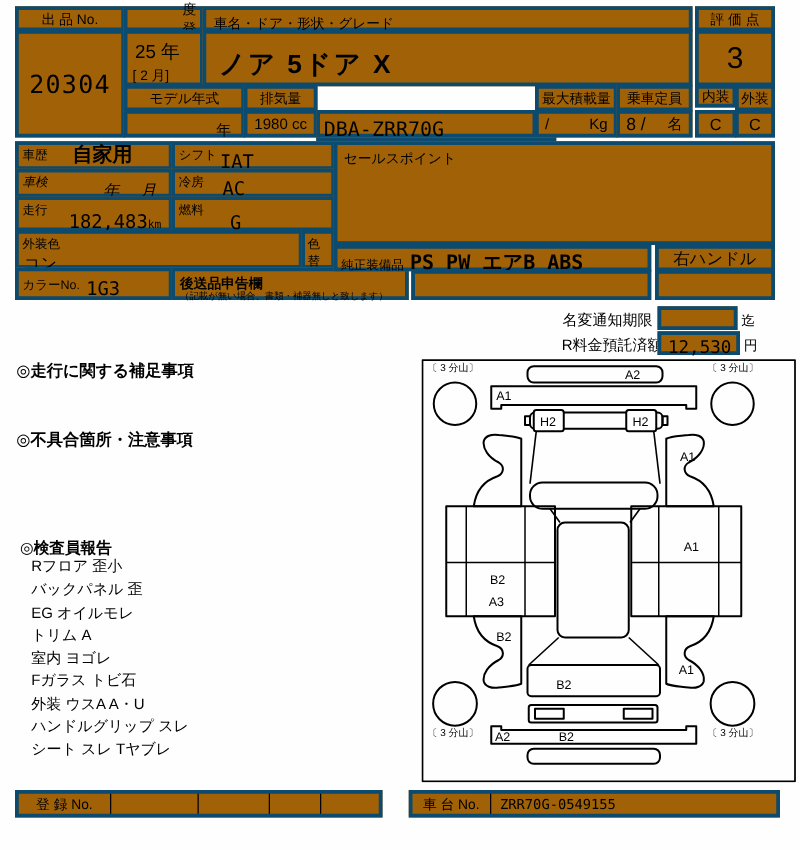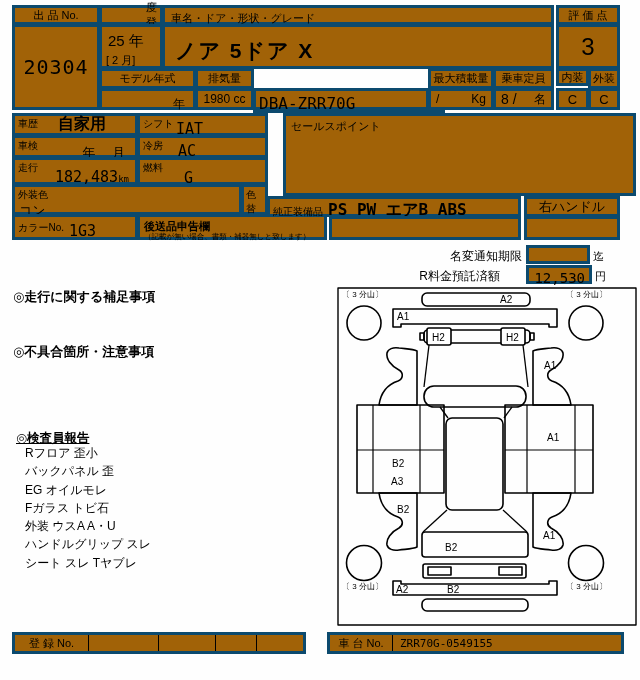--- a/index.html
+++ b/index.html
@@ -61,21 +61,21 @@
 
 <div class="box" style="left:12px;top:113px;width:126px;height:23px;">
   <span class="corner-lbl">車歴</span>
   <div class="cc jval" style="height:100%;padding-left:14px;font-weight:bold;">自家用</div>
 </div>
 <div class="box" style="left:137px;top:113px;width:131px;height:23px;">
   <span class="corner-lbl">シフト</span>
   <div class="abs val" style="left:36px;top:4px;font-size:15px;">IAT</div>
 </div>
 
-<div class="box" style="left:12px;top:135px;width:126px;height:23px;">
+<div class="box" style="left:12px;top:135px;width:126px;height:23px;font-style:italic;">
   <span class="corner-lbl">車検</span>
   <div class="abs" style="right:10px;top:6px;font-size:13px;">年　 月</div>
 </div>
 <div class="box" style="left:137px;top:135px;width:131px;height:23px;">
   <span class="corner-lbl">冷房</span>
   <div class="abs val" style="left:38px;top:4px;font-size:15px;">AC</div>
 </div>
 
 <div class="box" style="left:12px;top:157px;width:126px;height:28px;">
   <span class="corner-lbl">走行</span>
@@ -96,46 +96,48 @@
 
 <div class="box" style="left:12px;top:214px;width:126px;height:26px;">
   <span class="corner-lbl" style="top:4px;">カラーNo.</span>
   <div class="abs val" style="left:54px;top:5px;font-size:15px;">1G3</div>
 </div>
 <div class="box" style="left:137px;top:214px;width:190px;height:26px;">
   <div class="abs" style="left:4px;top:2px;font-size:11px;font-weight:bold;">後送品申告欄</div>
   <div class="abs" style="left:4px;top:15px;font-size:7.5px;">（記載が無い場合、書類・補器無しと致します）</div>
 </div>
 
-<div class="box" style="left:267px;top:113px;width:353px;height:83px;margin-left:16px;">
+<div class="box" style="left:267px;top:113px;width:353px;height:83px;">
   <div class="abs" style="left:5px;top:3px;font-size:11px;">セールスポイント</div>
 </div>
 <div class="box" style="left:267px;top:196px;width:254px;height:21px;">
   <span class="abs" style="left:3px;top:6px;font-size:10px;">純正装備品</span>
   <div class="abs val" style="left:58px;top:1px;font-size:16px;font-weight:bold;">PS PW エアB ABS</div>
 </div>
 <div class="box cc" style="left:524px;top:196px;width:96px;height:21px;font-size:13px;">右ハンドル</div>
 <div class="box" style="left:329px;top:216px;width:192px;height:24px;"></div>
 <div class="box" style="left:524px;top:216px;width:96px;height:24px;"></div>
 
 <div class="abs" style="left:390px;top:248px;width:132px;text-align:right;font-size:12px;">名変通知期限</div>
 <div class="box" style="left:526px;top:245px;width:64px;height:19px;"></div>
 <div class="abs" style="left:593px;top:249px;font-size:11px;">迄</div>
 
-<div class="abs" style="left:368px;top:268px;width:132px;text-align:right;font-size:12px;">R料金預託済額</div>
+<div class="abs" style="left:398px;top:268px;width:132px;text-align:right;font-size:12px;">R料金預託済額</div>
 <div class="box" style="left:526px;top:265px;width:66px;height:19px;text-align:right;font-size:14px;padding:2px 4px 0 0;font-family:'DejaVu Sans Mono','Liberation Mono',monospace;">12,530</div>
 <div class="abs" style="left:595px;top:269px;font-size:11px;">円</div>
 
 <div class="abs" style="left:13px;top:288px;font-size:13px;font-weight:bold;">◎走行に関する補足事項</div>
 <div class="abs" style="left:13px;top:343px;font-size:13px;font-weight:bold;">◎不具合箇所・注意事項</div>
-<div class="abs" style="left:16px;top:430px;font-size:12.5px;font-weight:bold;text-decoration:underline;">◎検査員報告</div>
+<div class="abs" style="left:16px;top:430px;font-size:12.5px;font-weight:bold;">◎検査員報告</div>
 <div class="abs" style="left:25px;top:444px;font-size:12px;line-height:18.3px;">
   <div>Rフロア 歪小</div>
   <div>バックパネル 歪</div>
   <div>EG オイルモレ</div>
+  <div>トリム A</div>
+  <div>室内 ヨゴレ</div>
   <div>Fガラス トビ石</div>
   <div>外装 ウスA A・U</div>
   <div>ハンドルグリップ  スレ</div>
   <div>シート スレ Tヤブレ</div>
 </div>
 
 <svg class="abs" style="left:337px;top:287px;" width="300" height="339" viewBox="0 0 300 339">
   <g fill="none" stroke="#000" stroke-width="1.6" stroke-linejoin="round">
     <rect x="1" y="1" width="298" height="337" stroke-width="1.4"></rect>
 

